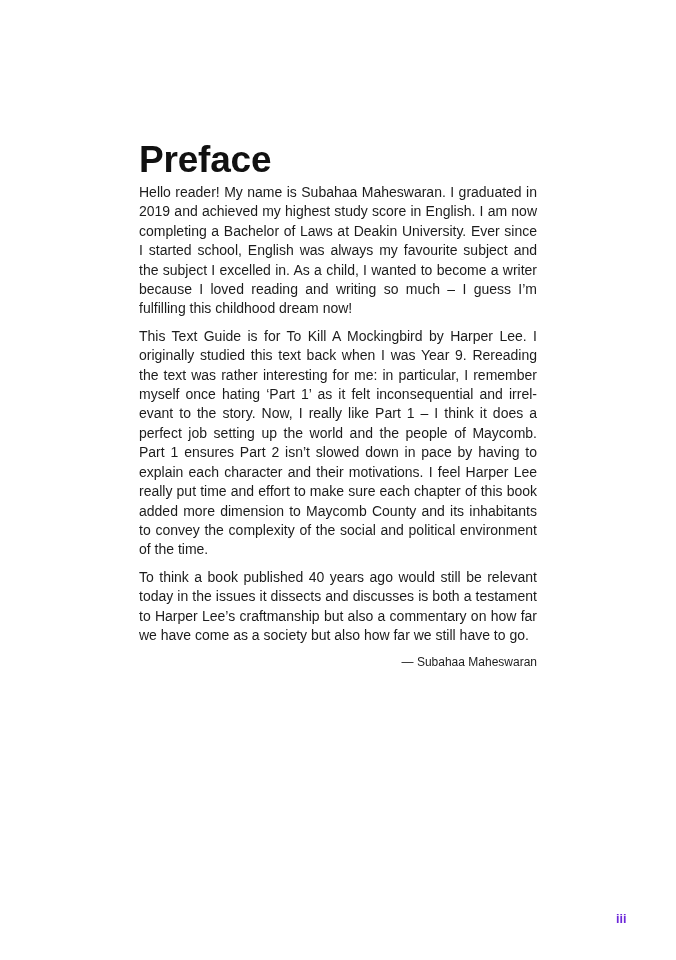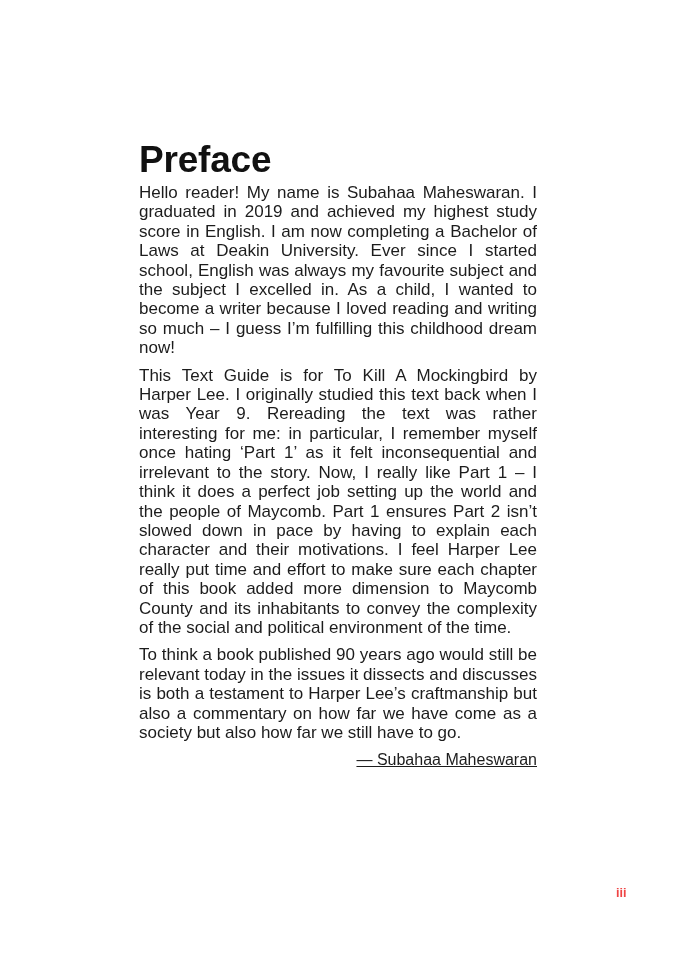--- a/index.html
+++ b/index.html
@@ -30,65 +30,64 @@
     .title {
       font-family: "Liberation Sans", sans-serif;
       font-weight: bold;
       font-size: 37px;
       line-height: 44px;
       margin: 0 0 1px 0;
       color: #111111;
       letter-spacing: -0.2px;
     }
     .para {
-      font-size: 17px;
+      font-size: 14px;
       line-height: 19.4px;
       text-align: justify;
       hyphens: manual;
       margin: 0 0 8px 0;
       color: #1c1c1c;
     }
     .para .ital {
     }
     .signature {
-      font-size: 16px;
+      font-size: 12px;
       line-height: 19.4px;
       text-align: right;
       color: #1c1c1c;
-      text-decoration: underline;
     }
     .footer-copyright {
       position: absolute;
       left: 215px;
       top: 931px;
       font-size: 11.5px;
       line-height: 14px;
       color: #1c1c1c;
       white-space: nowrap;
     }
     .footer-page {
       position: absolute;
       left: 616px;
-      top: 886px;
+      top: 912px;
       font-size: 12.5px;
       line-height: 14px;
       font-weight: bold;
-      color: #ef4444;
+      color: #6d28d9;
     }
   </style>
 </head>
 <body>
 
 <div class="page">
   <div class="content">
     <h1 class="title">Preface</h1>
 
     <p class="para">Hello reader! My name is Subahaa Maheswaran. I graduated in 2019 and achieved my highest study score in English. I am now completing a Bachelor of Laws at Deakin University. Ever since I started school, English was always my favourite subject and the subject I excelled in. As a child, I wanted to become a writer because I loved reading and writing so much – I guess I’m fulfilling this childhood dream now!</p>
 
     <p class="para"><span>This Text Guide is for </span><span class="ital">To Kill A Mockingbird</span><span> by Harper Lee. I originally studied this text back when I was Year 9. Rereading the text was rather interesting for me: in particular, I remember myself once hating ‘Part 1’ as it felt inconsequential and irrel­evant to the story. Now, I really like Part 1 – I think it does a perfect job setting up the world and the people of Maycomb. Part 1 ensures Part 2 isn’t slowed down in pace by having to explain each character and their motivations. I feel Harper Lee really put time and effort to make sure each chapter of this book added more dimension to Maycomb County and its inhabitants to convey the complexity of the social and political environment of the time.</span></p>
 
-    <p class="para">To think a book published 90 years ago would still be relevant today in the issues it dissects and discusses is both a testa­ment to Harper Lee’s craftmanship but also a commentary on how far we have come as a society but also how far we still have to go.</p>
+    <p class="para">To think a book published 40 years ago would still be relevant today in the issues it dissects and discusses is both a testa­ment to Harper Lee’s craftmanship but also a commentary on how far we have come as a society but also how far we still have to go.</p>
 
     <div class="signature">— Subahaa Maheswaran</div>
   </div>
 
   <div class="footer-page">iii</div>
 </div>
 
 </body></html>

